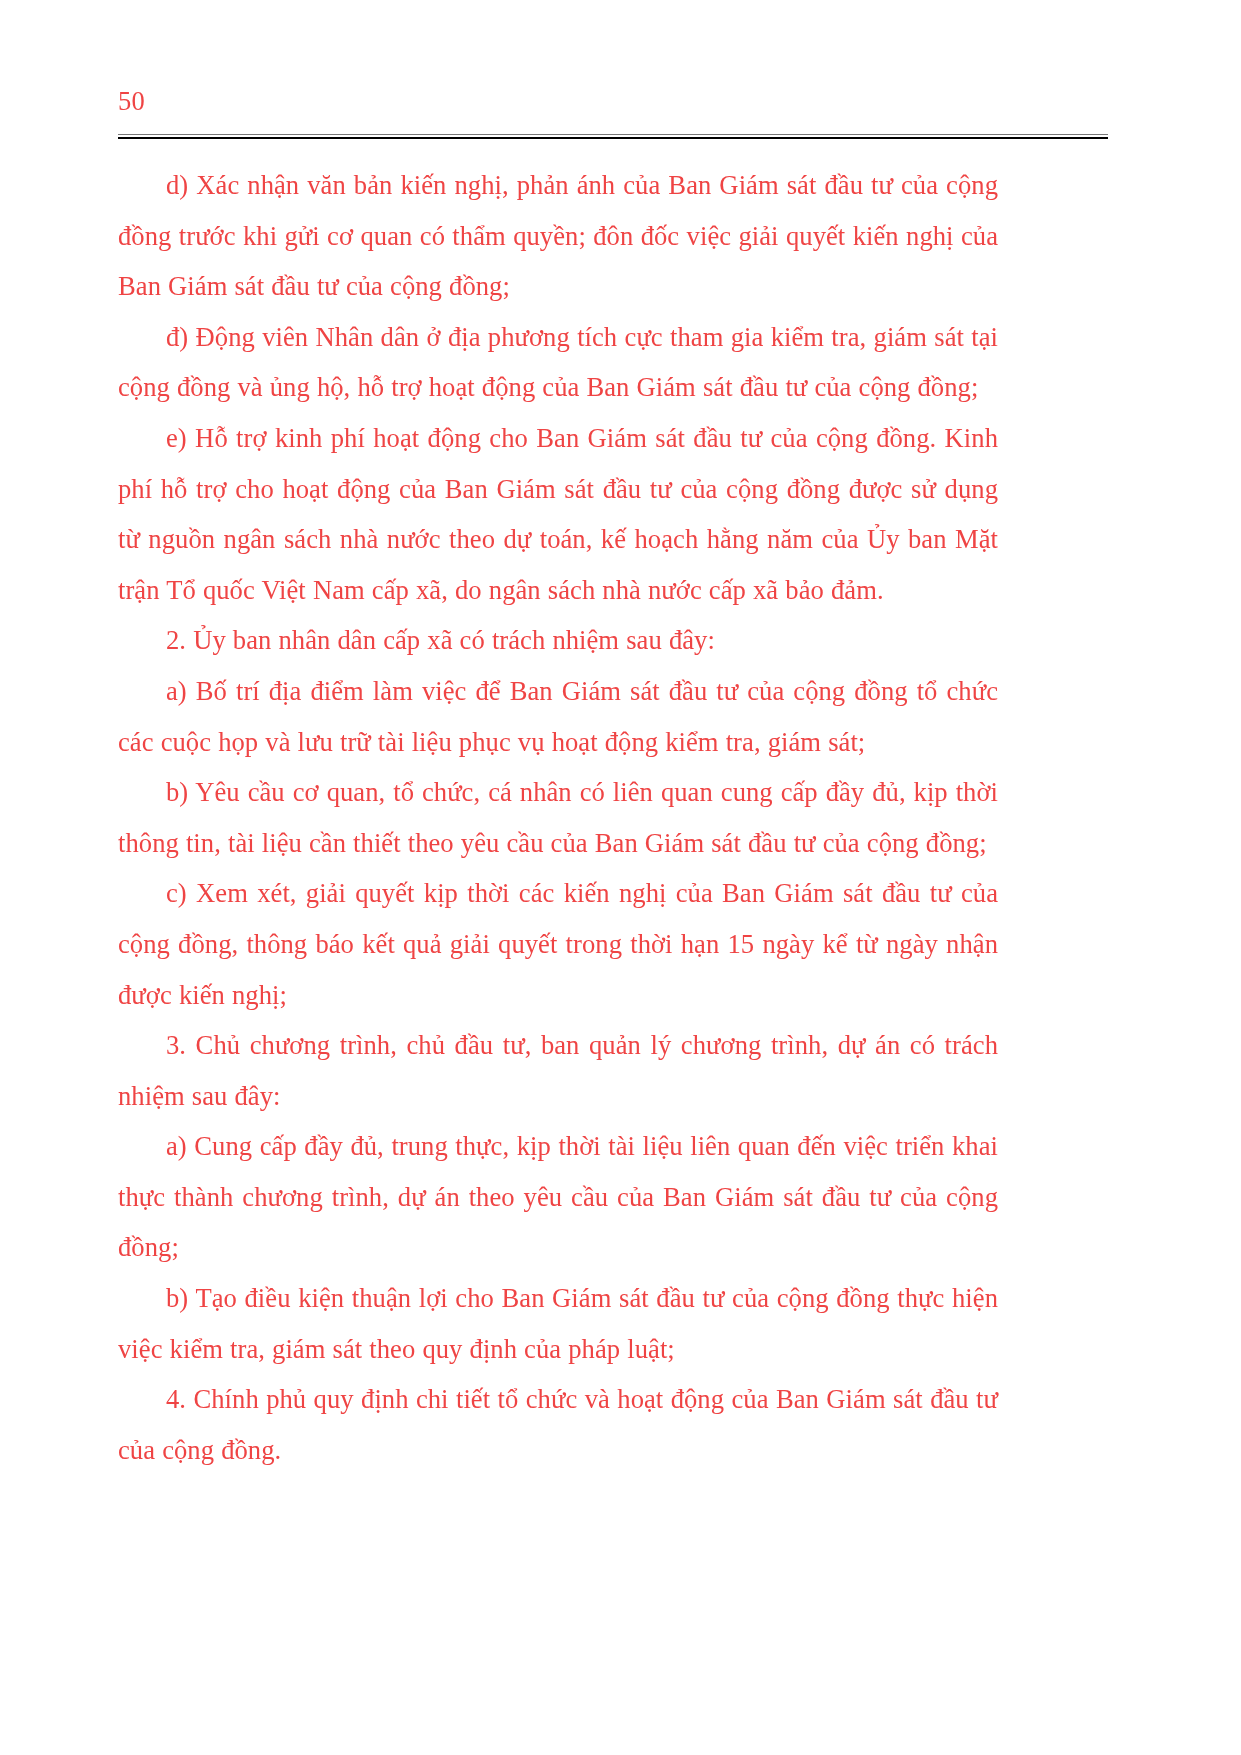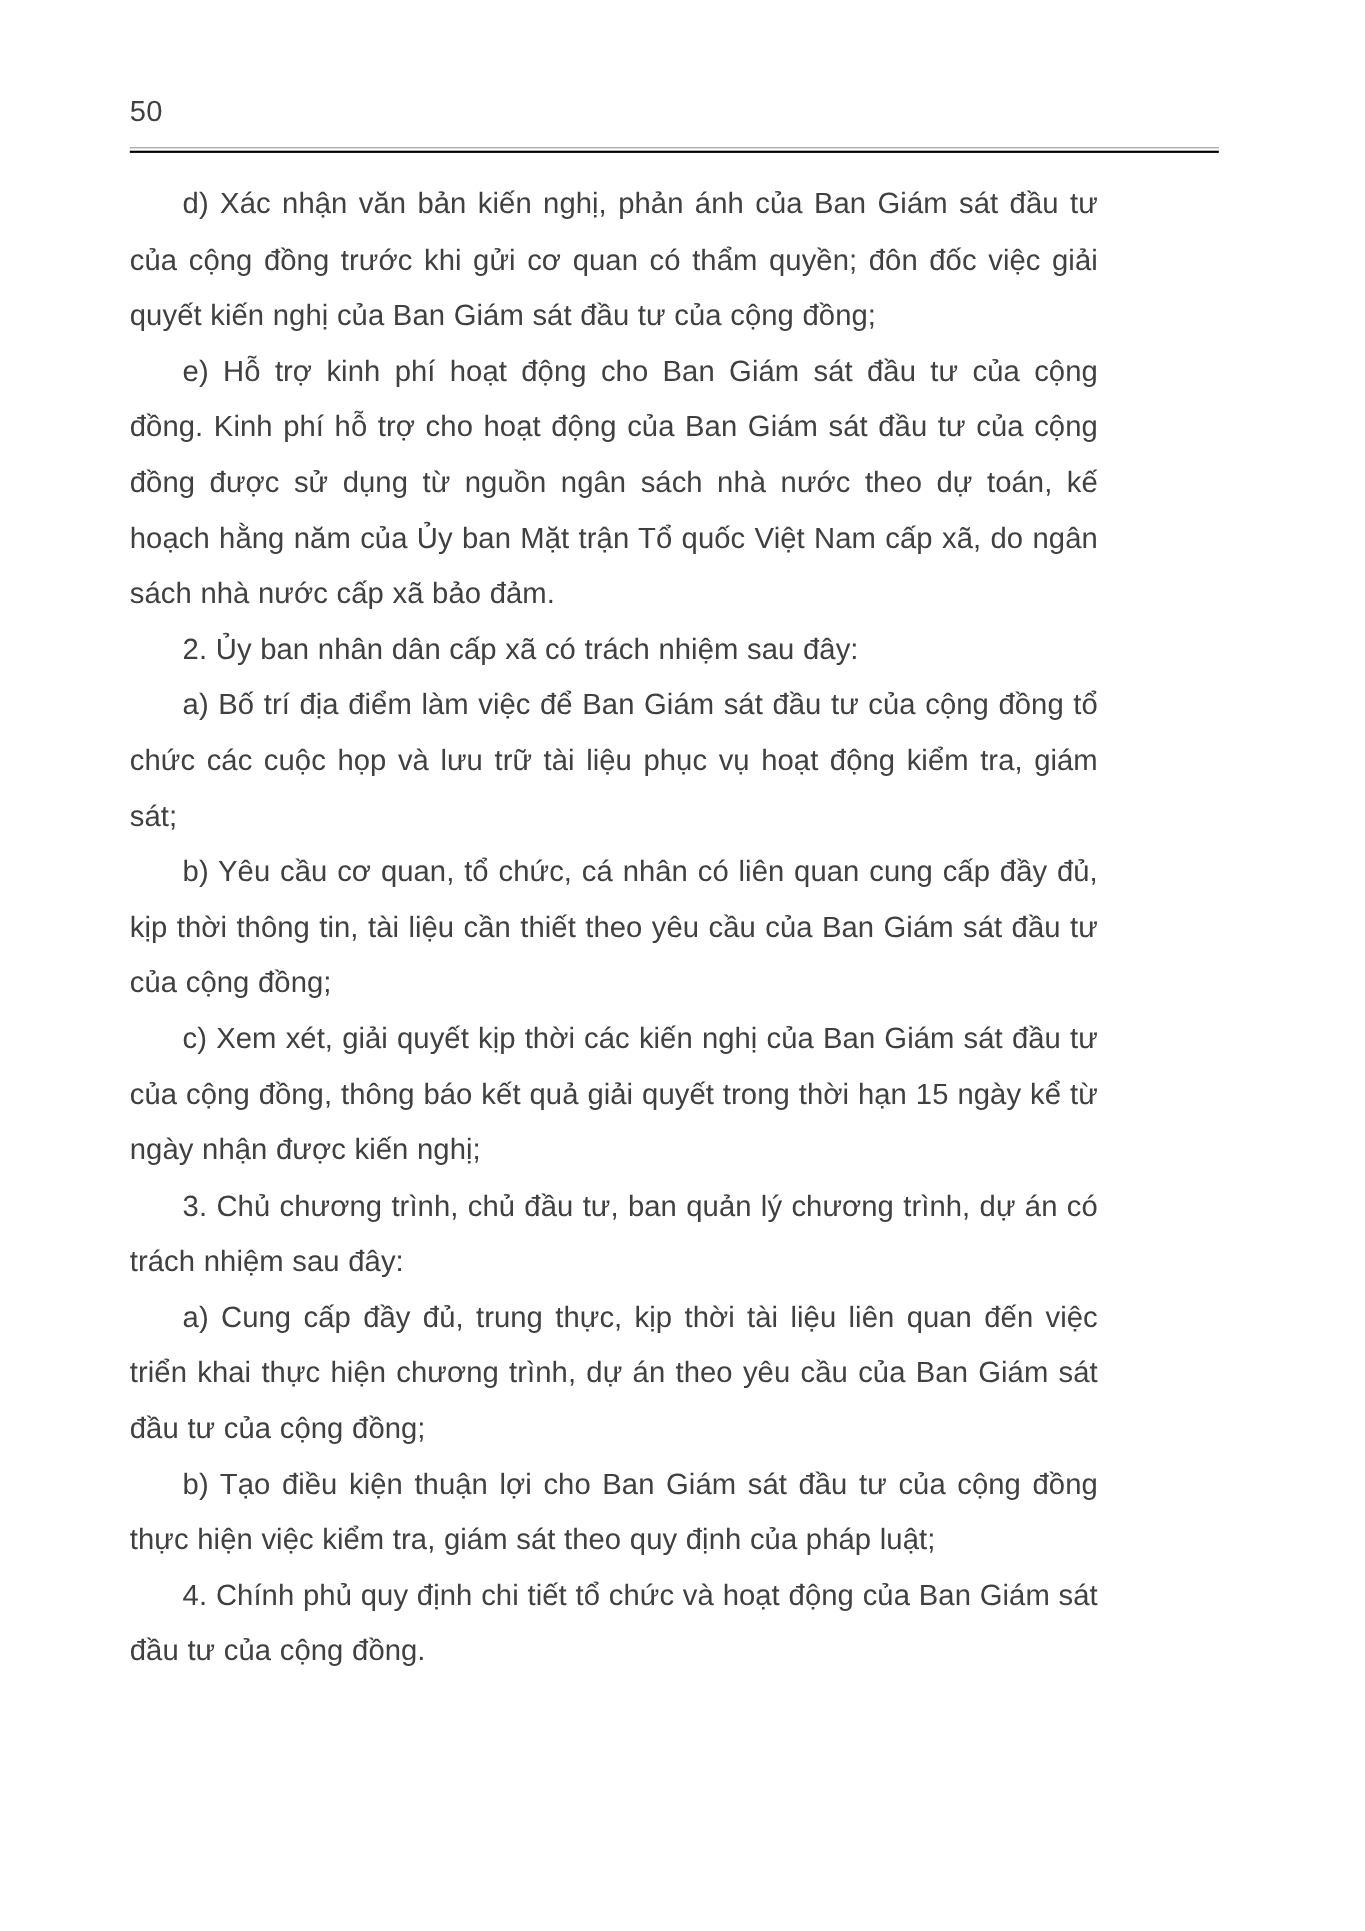--- a/index.html
+++ b/index.html
@@ -8,22 +8,22 @@
     background: #ffffff;
   }
 
   .page {
     position: relative;
     width: 1241px;
     height: 1755px;
     background: #ffffff;
     margin: 0 auto;
     overflow: hidden;
-    font-family: Liberation Sans, sans-serif;
-    color: #404040;
+    font-family: Liberation Serif, serif;
+    color: #ef4444;
     box-sizing: border-box;
   }
 
   
   .header {
     position: absolute;
     left: 118px;
     top: 88px;
     width: 990px;
     height: 46px;
@@ -111,24 +111,25 @@
   </div>
 
   <div class="header-rule">
     <div class="rule-thin"></div>
     <div class="rule-gap"></div>
     <div class="rule-thick"></div>
   </div>
 
   <div class="body-col">
     <p class="para">d) Xác nhận văn bản kiến nghị, phản ánh của Ban Giám sát đầu tư của cộng đồng trước khi gửi cơ quan có thẩm quyền; đôn đốc việc giải quyết kiến nghị của Ban Giám sát đầu tư của cộng đồng;</p>
+    <p class="para">đ) Động viên Nhân dân ở địa phương tích cực tham gia kiểm tra, giám sát tại cộng đồng và ủng hộ, hỗ trợ hoạt động của Ban Giám sát đầu tư của cộng đồng;</p>
     <p class="para">e) Hỗ trợ kinh phí hoạt động cho Ban Giám sát đầu tư của cộng đồng. Kinh phí hỗ trợ cho hoạt động của Ban Giám sát đầu tư của cộng đồng được sử dụng từ nguồn ngân sách nhà nước theo dự toán, kế hoạch hằng năm của Ủy ban Mặt trận Tổ quốc Việt Nam cấp xã, do ngân sách nhà nước cấp xã bảo đảm.</p>
     <p class="para">2. Ủy ban nhân dân cấp xã có trách nhiệm sau đây:</p>
     <p class="para">a) Bố trí địa điểm làm việc để Ban Giám sát đầu tư của cộng đồng tổ chức các cuộc họp và lưu trữ tài liệu phục vụ hoạt động kiểm tra, giám sát;</p>
     <p class="para">b) Yêu cầu cơ quan, tổ chức, cá nhân có liên quan cung cấp đầy đủ, kịp thời thông tin, tài liệu cần thiết theo yêu cầu của Ban Giám sát đầu tư của cộng đồng;</p>
     <p class="para">c) Xem xét, giải quyết kịp thời các kiến nghị của Ban Giám sát đầu tư của cộng đồng, thông báo kết quả giải quyết trong thời hạn 15 ngày kể từ ngày nhận được kiến nghị;</p>
     <p class="para">3. Chủ chương trình, chủ đầu tư, ban quản lý chương trình, dự án có trách nhiệm sau đây:</p>
-    <p class="para">a) Cung cấp đầy đủ, trung thực, kịp thời tài liệu liên quan đến việc triển khai thực hiện chương trình, dự án theo yêu cầu của Ban Giám sát đầu tư của cộng đồng;</p>
+    <p class="para">a) Cung cấp đầy đủ, trung thực, kịp thời tài liệu liên quan đến việc triển khai thực thành chương trình, dự án theo yêu cầu của Ban Giám sát đầu tư của cộng đồng;</p>
     <p class="para">b) Tạo điều kiện thuận lợi cho Ban Giám sát đầu tư của cộng đồng thực hiện việc kiểm tra, giám sát theo quy định của pháp luật;</p>
     <p class="para">4. Chính phủ quy định chi tiết tổ chức và hoạt động của Ban Giám sát đầu tư của cộng đồng.</p>
   </div>
 
 </div>
 
 </body></html>

